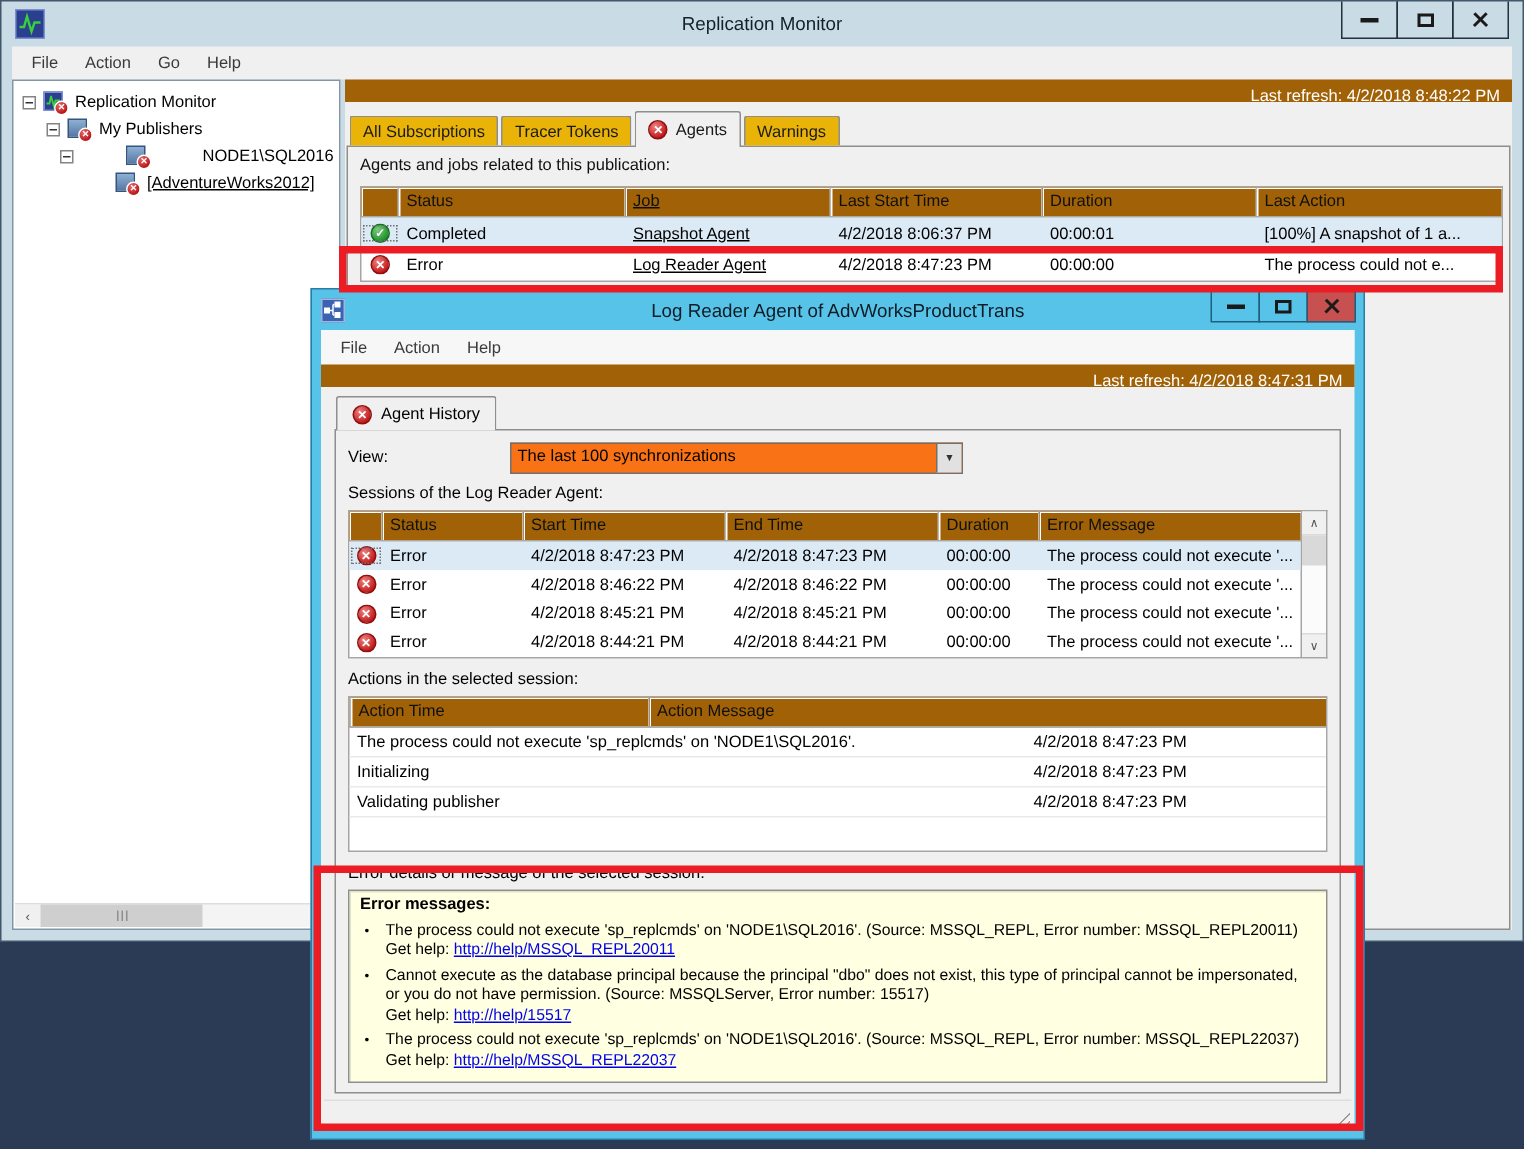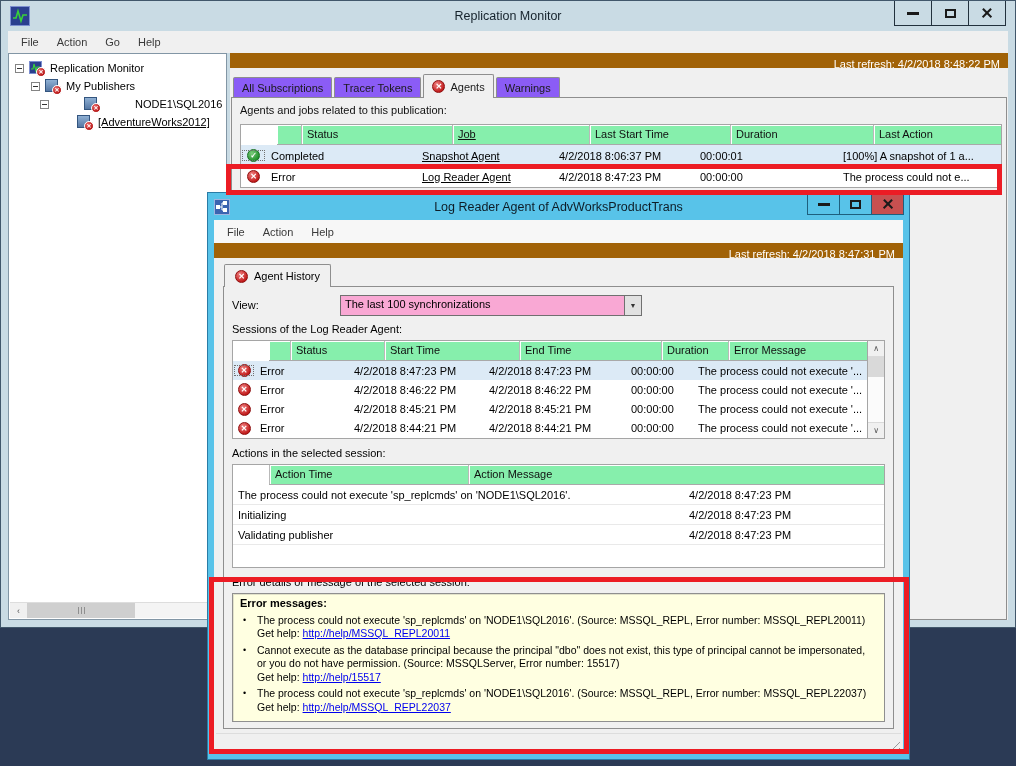--- a/index.html
+++ b/index.html
@@ -56,30 +56,30 @@
   .hs-btn { width:17px; display:flex; align-items:center; justify-content:center; font-size:9px; color:#555; background:#F0F0F0; }
   .hs-thumb { width:108px; background:#CFCFCF; display:flex; align-items:center; justify-content:center; gap:2px; }
   .hs-thumb b { width:1px; height:7px; background:#8F8F8F; }
   .hs-track { flex:1; }
 
   
   .right-pane { flex:1; display:flex; flex-direction:column; background:#F0F0F0; min-width:0; }
   .refresh-band { height:15px; background:#a16207; color:#FFFFFF; text-align:right; line-height:22px;
                   padding-right:8px; flex:0 0 auto; }
   .tabstrip { display:flex; align-items:flex-end; padding:5px 0 0 3px; height:29px; flex:0 0 auto; position:relative; z-index:3; }
-  .tab { display:flex; align-items:center; gap:5px; padding:0 8px; height:20px; background:#8b5cf6;
+  .tab { display:flex; align-items:center; gap:5px; padding:0 8px; height:20px; background:#eab308;
          border:1px solid #8E8E8E; border-bottom:none; border-radius:2px 2px 0 0; margin-right:2px; color:#1A1A1A; }
   .tab.selected { height:24px; margin-bottom:-1px; background:#F0F0F0; z-index:4; position:relative; }
   .content-panel { flex:1; border:1px solid #8E8E8E; margin:0 1px 0 1px; padding:6px 8px; background:#F0F0F0;
                    position:relative; z-index:2; min-height:0; }
   .section-label { height:17px; color:#101010; }
 
   
   .grid { border:1px solid #A5A5A5; background:#FFFFFF; display:flex; flex-direction:column; }
-  .grid-head { display:flex; background:#86efac; height:20px; border-bottom:1px solid #A9A9A9; flex:0 0 auto;margin-left:36px; }
+  .grid-head { display:flex; background:#a16207; height:20px; border-bottom:1px solid #A9A9A9; flex:0 0 auto; }
   .gh-cell { padding:3px 5px; border-right:1px solid #B9B9B9; box-shadow:inset 1px 1px 0 #FFFFFF;
              white-space:nowrap; overflow:hidden; color:#101010; }
   .gh-cell:last-child { border-right:none; }
   .grid-row { display:flex; align-items:center; }
   .gr-cell { padding:0 5px; white-space:nowrap; overflow:hidden; }
   .row-selected { background:#DCEAF6; }
   .status-ico { width:13px; height:13px; border-radius:50%; color:#fff; font-size:8px; line-height:12px;
                 text-align:center; font-weight:bold; flex:0 0 auto; }
   .ico-ok  { background:radial-gradient(circle at 35% 30%, #7CCB7C, #1E8F2A 75%); border:1px solid #17701F; }
   .ico-err { background:radial-gradient(circle at 35% 30%, #EF8080, #C01818 75%); border:1px solid #8F0F0F; }
@@ -105,21 +105,21 @@
   .dlgc-close { background:#C75050; }
   .dlg-client { flex:1; background:#F0F0F0; display:flex; flex-direction:column; min-height:0; }
   .dlg-menubar { height:23px; background:#F7F7F7; display:flex; align-items:center; padding-left:4px; flex:0 0 auto; }
   .dlg-tabrow { padding:4px 0 0 10px; height:28px; flex:0 0 auto; position:relative; z-index:3; display:flex; align-items:flex-end; }
   .dlg-tab { display:flex; align-items:center; gap:6px; padding:0 10px; height:23px; background:#F0F0F0;
              border:1px solid #8E8E8E; border-bottom:none; border-radius:2px 2px 0 0; margin-bottom:-1px; }
   .dlg-panel { flex:1; margin:0 9px; border:1px solid #8E8E8E; padding:6px 8px; background:#F0F0F0;
                display:flex; flex-direction:column; position:relative; z-index:2; min-height:0; }
   .view-row { display:flex; align-items:center; height:24px; flex:0 0 auto; }
   .view-label { width:108px; }
-  .combo { width:302px; height:21px; background:#f9a8d4; border:1px solid #707070; display:flex; align-items:stretch; }
+  .combo { width:302px; height:21px; background:#f97316; border:1px solid #707070; display:flex; align-items:stretch; }
   .combo-value { flex:1; padding:2px 4px; white-space:nowrap; overflow:hidden; }
   .combo-btn { width:17px; background:#E1E1E1; border-left:1px solid #707070; display:flex;
                align-items:center; justify-content:center; font-size:7px; color:#333; }
   .sec-label { margin-top:6px; height:15px; flex:0 0 auto; }
 
   .sessions-wrap { display:flex; margin-top:2px; height:99px; flex:0 0 auto; }
   .sessions-grid { flex:1; }
   .sessions-grid .grid-row { height:19.5px; }
   .s-icon { width:22px; display:flex; justify-content:center; align-items:center; }
   .s-status { width:94px; } .s-start { width:135px; } .s-end { width:142px; }

